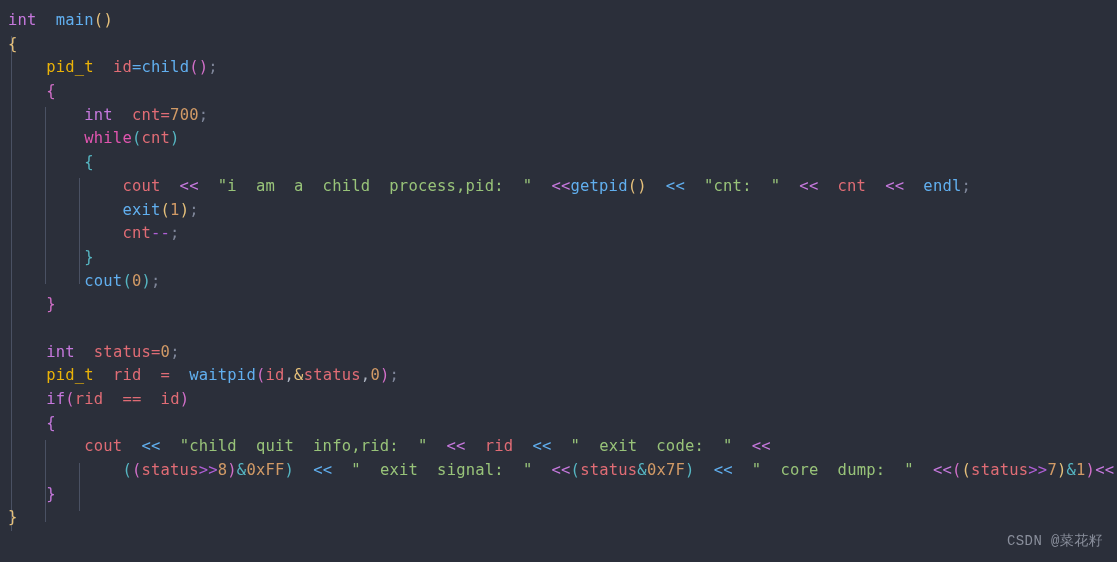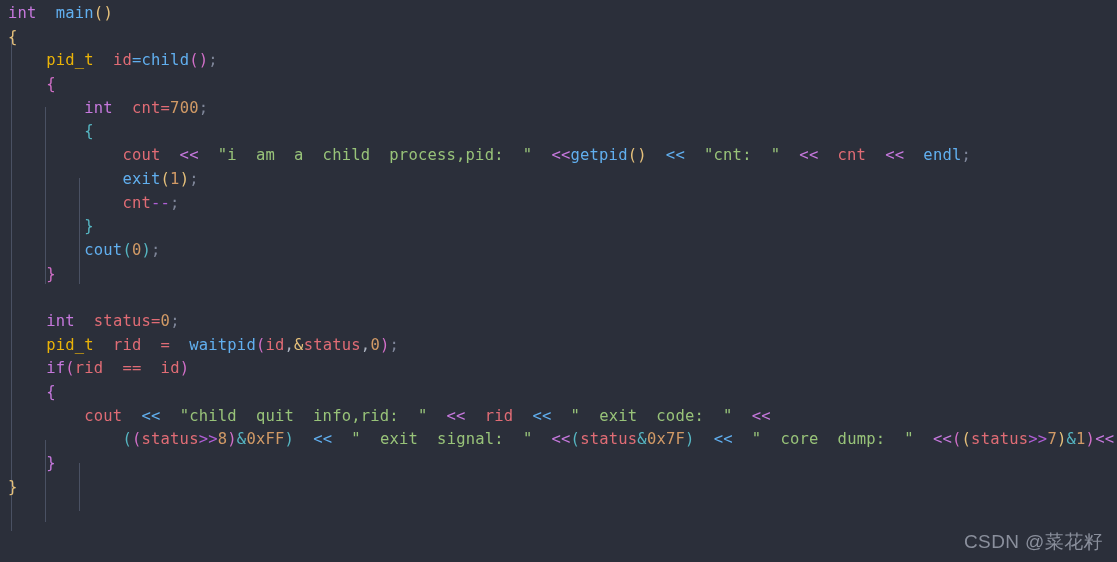--- a/index.html
+++ b/index.html
@@ -17,21 +17,21 @@
     font-family: "DejaVu Sans Mono", "Liberation Mono", monospace;
     font-size: 15.5px;
     line-height: 23.7px;
     letter-spacing: 0.2px;
   }
   #code-area {
     position: absolute;
     left: 0;
     top: 0;
     width: 1117px;
-    padding-top: 2px;
+    padding-top: 9px;
     box-sizing: border-box;
   }
   .code-line {
     height: 23.7px;
     white-space: pre;
     padding-left: 8px;
     box-sizing: border-box;
   }
 
   
@@ -60,22 +60,22 @@
   .p1 { color: #e5c07b; }       
   .p2 { color: #d16fc8; }       
   .p3 { color: #56b6c2; }       
   .p4 { color: #c678dd; }       
 
   #watermark {
     position: absolute;
     right: 14px;
     bottom: 8px;
     color: #8a8f9c;
-    font-family: Liberation Sans, sans-serif;
-    font-size: 19px;
+    font-family: Liberation Mono, monospace;
+    font-size: 14px;
     letter-spacing: 0.4px;
     user-select: none;
   }
 </style>
 </head>
 <body>
 
 <div id="editor">
 
   <div class="guide" style="left:11px; top:36px;  height:495px;"></div>
@@ -90,20 +90,21 @@
 
     <div class="code-line"><span class="p1">{</span></div>
 
     <div class="code-line">    <span class="type">pid_t</span>  <span class="var">id</span><span class="opb">=</span><span class="fn">child</span><span class="p2">(</span><span class="p2">)</span><span class="semi">;</span></div>
 
 
     <div class="code-line">    <span class="p2">{</span></div>
 
     <div class="code-line">        <span class="kw">int</span>  <span class="var">cnt</span><span class="var">=</span><span class="num">700</span><span class="semi">;</span></div>
 
+    <div class="code-line">        <span class="kw2">while</span><span class="p3">(</span><span class="var">cnt</span><span class="p3">)</span></div>
 
     <div class="code-line">        <span class="p3">{</span></div>
 
     <div class="code-line">            <span class="var">cout</span>  <span class="opp">&lt;&lt;</span>  <span class="str">"i  am  a  child  process,pid:  "</span>  <span class="opp">&lt;&lt;</span><span class="fn">getpid</span><span class="p1">(</span><span class="p1">)</span>  <span class="opb">&lt;&lt;</span>  <span class="str">"cnt:  "</span>  <span class="opp">&lt;&lt;</span>  <span class="var">cnt</span>  <span class="opp">&lt;&lt;</span>  <span class="fn">endl</span><span class="semi">;</span></div>
 
     <div class="code-line">            <span class="fn">exit</span><span class="p1">(</span><span class="num">1</span><span class="p1">)</span><span class="semi">;</span></div>
 
     <div class="code-line">            <span class="var">cnt</span><span class="shift">--</span><span class="semi">;</span></div>
 
     <div class="code-line">        <span class="p3">}</span></div>

